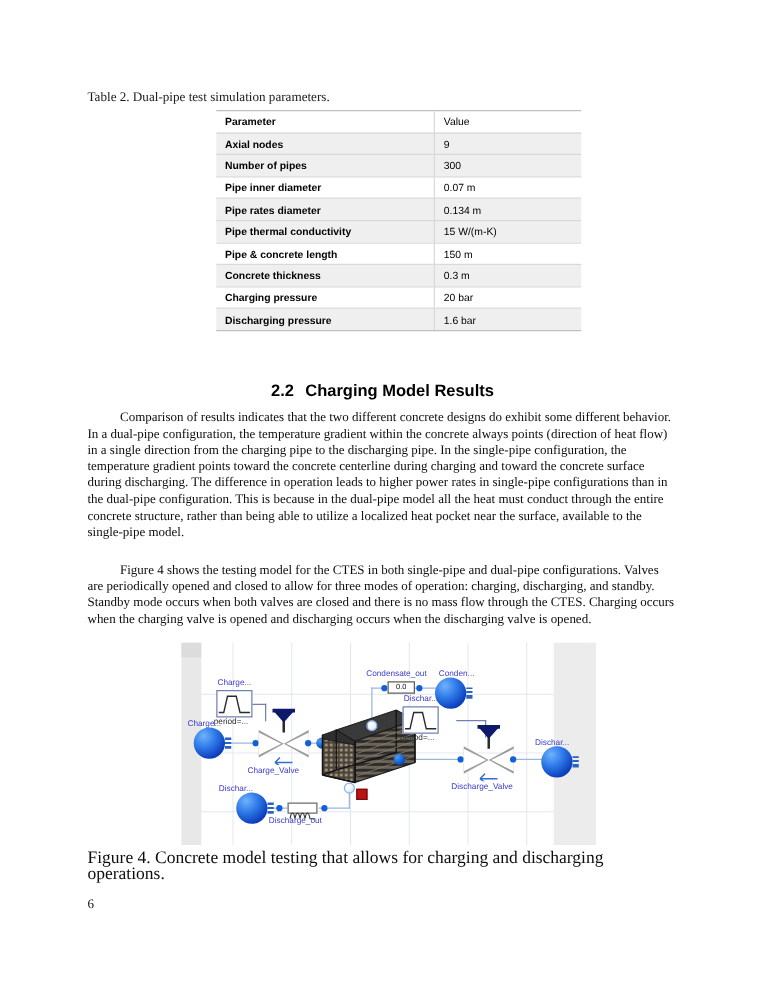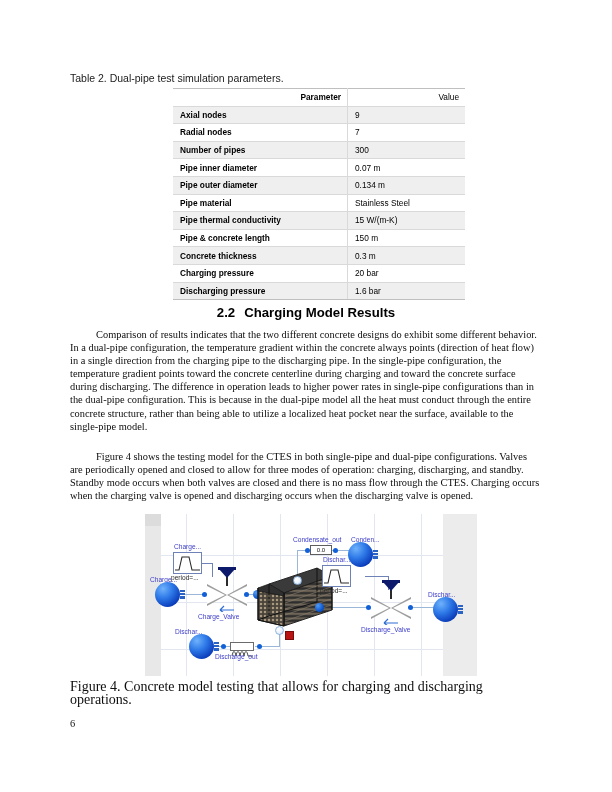--- a/index.html
+++ b/index.html
@@ -21,21 +21,21 @@
     left: 0; top: 0;
     width: 612px;
     height: 792px;
   }
 
   
   .table-caption {
     position: absolute;
     left: 70px;
     top: 72px;
-    font-family: Liberation Sans, sans-serif;
+    font-family: Liberation Serif, serif;
     font-size: 10.5px;
     line-height: 13px;
     color: #1a1a1a;
     white-space: nowrap;
     text-align: center;
   }
 
   
   .param-table-wrap {
     position: absolute;
@@ -52,21 +52,20 @@
   }
   table.param-table td {
     padding: 3.3px 6px 3.3px 7px;
     vertical-align: middle;
     border-bottom: 1px solid #d9d9d9;
     line-height: 10px;
     color: #000;
   }
   table.param-table tr:first-child td {
     border-top: 1px solid #bfbfbf;
-    text-align: right;
   }
   table.param-table tr:last-child td {
     border-bottom: 1px solid #bfbfbf;
   }
   table.param-table td.c-param {
     width: 161px;
     font-weight: bold;
     border-right: 1px solid #d9d9d9;
   }
   table.param-table td.c-value {
@@ -368,39 +367,31 @@
     <table class="param-table">
       <tbody>
         <tr class="plain">
           <td class="c-param">Parameter</td>
           <td class="c-value">Value</td>
         </tr>
         <tr class="band">
           <td class="c-param">Axial nodes</td>
           <td class="c-value">9</td>
         </tr>
-        <tr class="plain">
-          <td class="c-param">Radial nodes</td>
-          <td class="c-value">7</td>
-        </tr>
         <tr class="band">
           <td class="c-param">Number of pipes</td>
           <td class="c-value">300</td>
         </tr>
         <tr class="plain">
           <td class="c-param">Pipe inner diameter</td>
           <td class="c-value">0.07 m</td>
         </tr>
         <tr class="band">
-          <td class="c-param">Pipe outer diameter</td>
+          <td class="c-param">Pipe rates diameter</td>
           <td class="c-value">0.134 m</td>
-        </tr>
-        <tr class="plain">
-          <td class="c-param">Pipe material</td>
-          <td class="c-value">Stainless Steel</td>
         </tr>
         <tr class="band">
           <td class="c-param">Pipe thermal conductivity</td>
           <td class="c-value">15 W/(m-K)</td>
         </tr>
         <tr class="plain">
           <td class="c-param">Pipe &amp; concrete length</td>
           <td class="c-value">150 m</td>
         </tr>
         <tr class="band">

